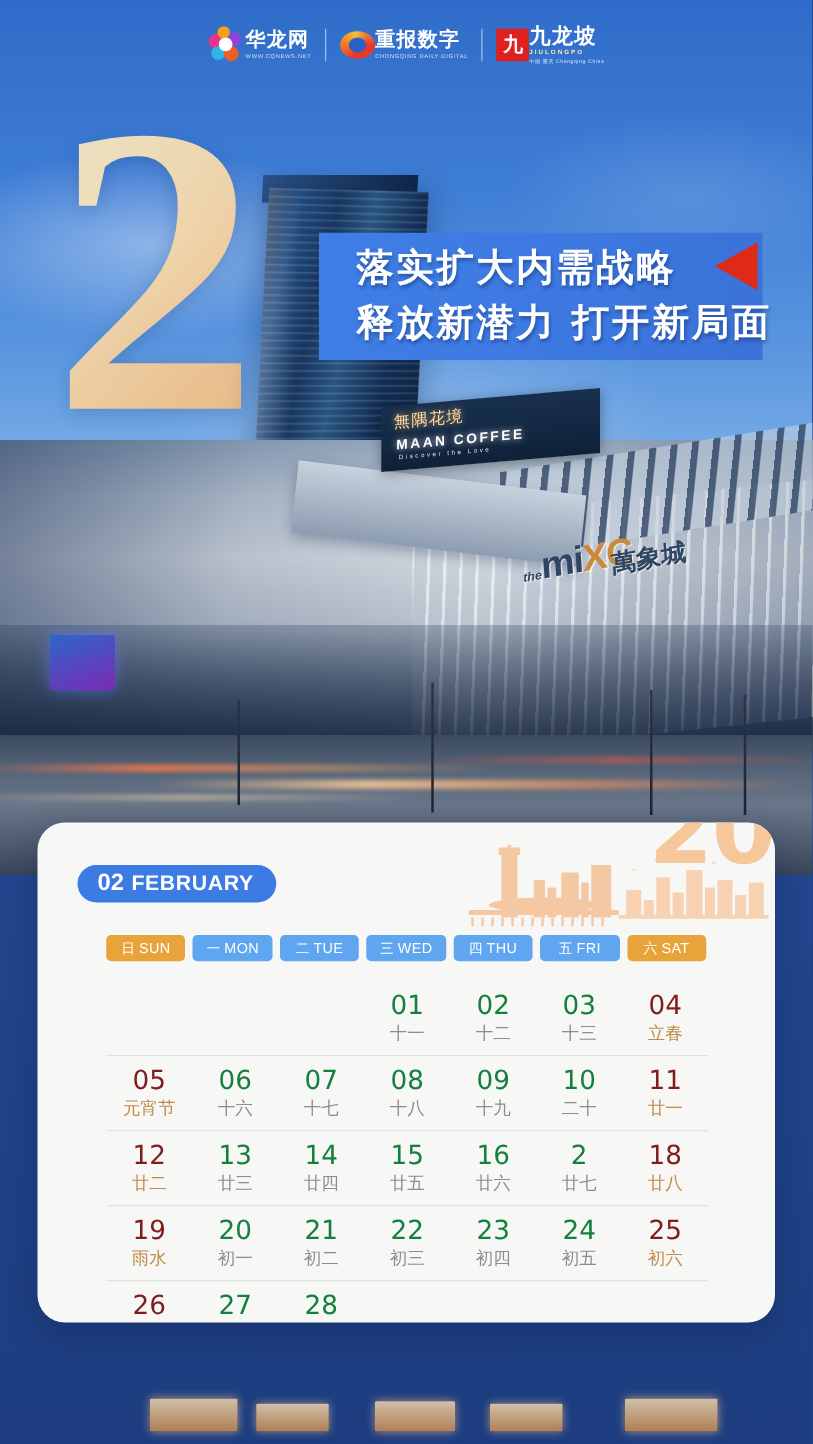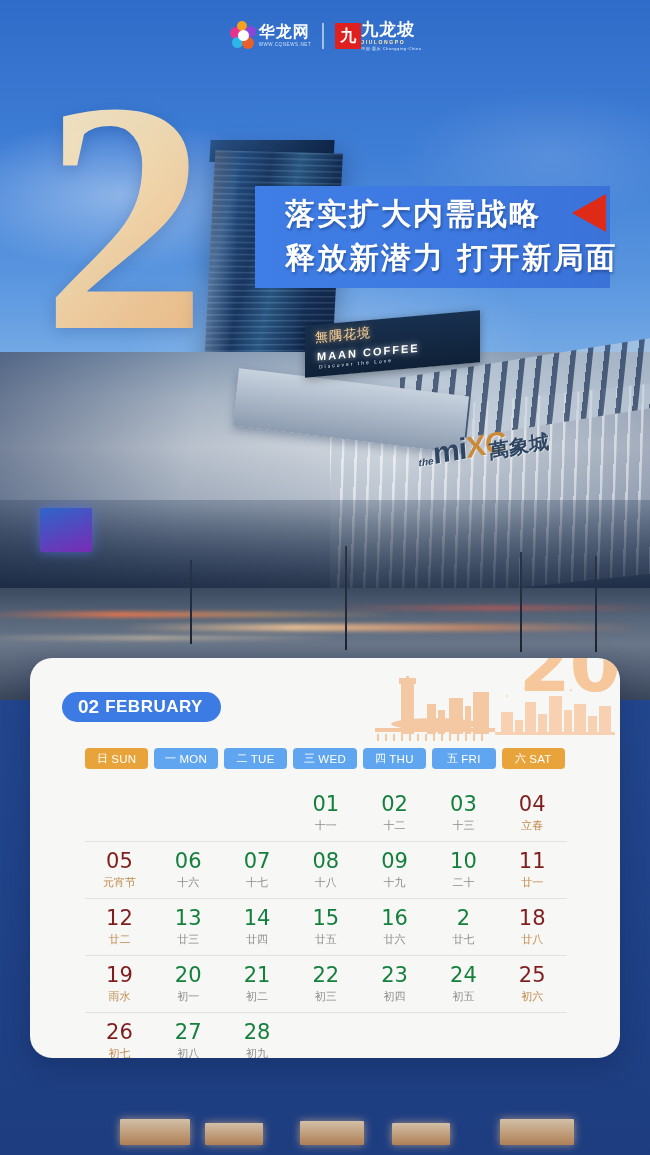--- a/index.html
+++ b/index.html
@@ -281,21 +281,21 @@
     background:#e2e2e0;
   }
   .cell{
     width:68.8px; text-align:center;
   }
   .d-num{
     font-size:21px; color:#15803d; font-weight:400; line-height:1.05;
     font-family:"DejaVu Sans","Liberation Sans",sans-serif;
   }
   .d-sub{
-    font-size:11px; color:#8d8d8d; margin-top:3px;
+    font-size:14px; color:#8d8d8d; margin-top:3px;
     font-family:"DejaVu Sans","Liberation Sans",sans-serif;
   }
   .cell.hl .d-num{ color:#7f1d1d; }
   .cell.hl .d-sub{ color:#c08a4a; }
   .cell.empty .d-num, .cell.empty .d-sub{ visibility:hidden; }
 </style>
 </head>
 <body>
 
 <div class="poster">
@@ -365,20 +365,27 @@
         <i style="left:9px;top:9px;width:11px;height:11px;background:#ffffff;"></i>
       </div>
       <div class="hl-text">
         <span class="hl-cn">华龙网</span>
         <span class="hl-en">WWW.CQNEWS.NET</span>
       </div>
     </div>
 
     <div class="divider"></div>
 
+    <div class="logo-item">
+      <div class="cb-mark"></div>
+      <div class="hl-text">
+        <span class="hl-cn">重报数字</span>
+        <span class="hl-en">CHONGQING DAILY DIGITAL</span>
+      </div>
+    </div>
 
     <div class="divider"></div>
 
     <div class="logo-item">
       <div class="jl-mark">九</div>
       <div class="hl-text">
         <span class="jl-cn">九龙坡</span>
         <span class="jl-en">JIULONGPO</span>
         <span class="jl-sub">中国·重庆 Chongqing·China</span>
       </div>

